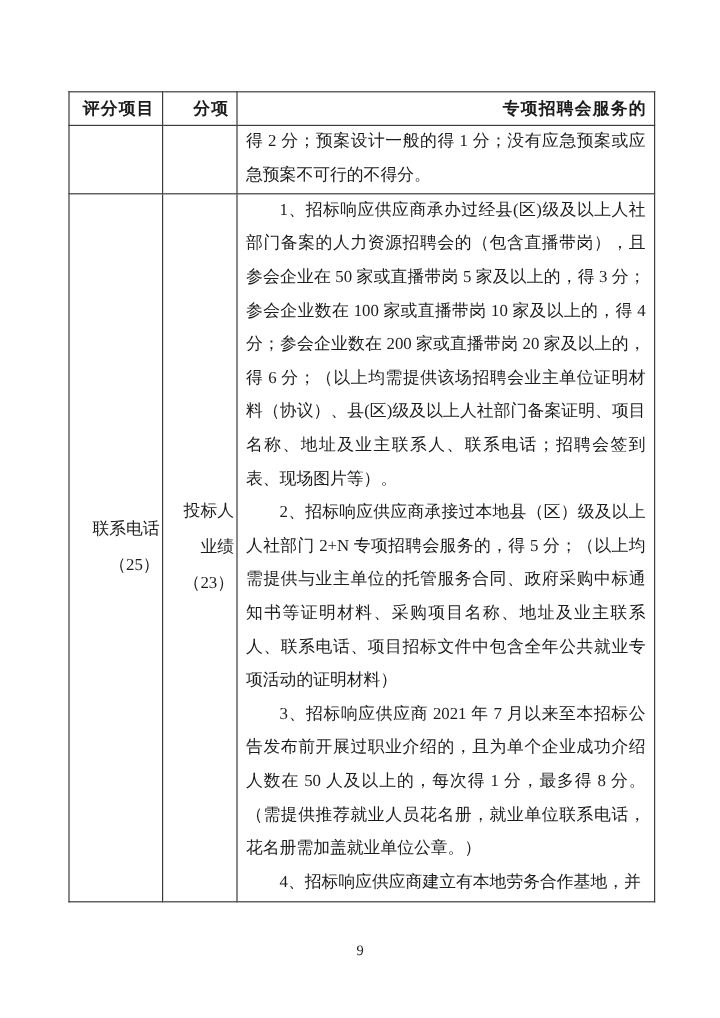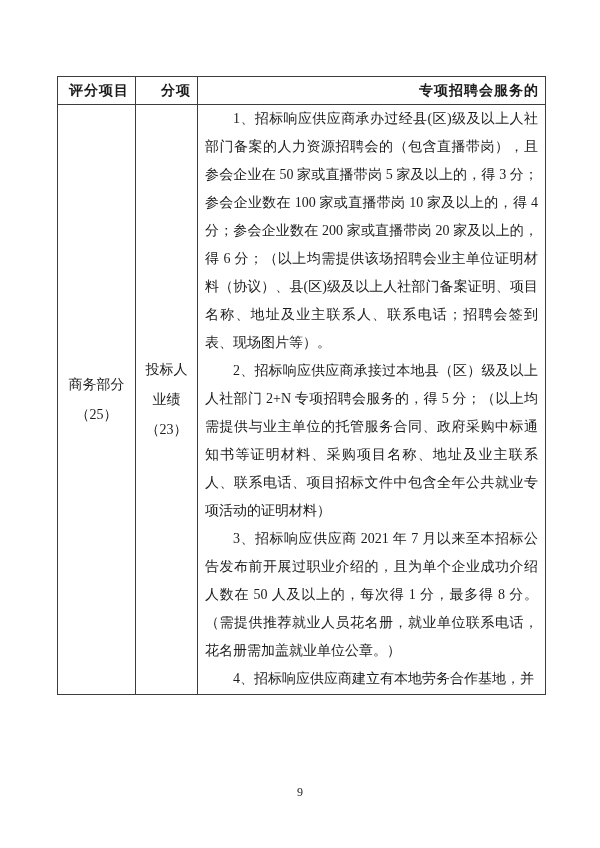--- a/index.html
+++ b/index.html
@@ -41,21 +41,21 @@
     letter-spacing: 1px;
   }
   td.criteria {
     padding: 0 7px;
     line-height: 28px;
     text-align: justify;
   }
   tr.spill-row td { height: 56px; }
   tr.main-row td.center-cell {
     vertical-align: middle;
-    text-align: center;
+    text-align: right;
     line-height: 30px;
     padding: 2px;
     font-family: Liberation Serif, serif;
   }
   tr.main-row { height: 590px; }
   td.criteria p.para {
     text-indent: 2em;
     text-align: justify;
   }
   .page-number {
@@ -78,24 +78,31 @@
         <col class="col-2">
         <col class="col-3">
     </colgroup>
     <tbody>
         <tr>
       <th class="col-1">评分项目</th>
       <th class="col-2">分项</th>
       <th class="col-3">专项招聘会服务的</th>
     </tr>
 
+    <tr class="spill-row">
+      <td></td>
+      <td></td>
+      <td class="criteria">
+        <p>得 2 分；预案设计一般的得 1 分；没有应急预案或应急预案不可行的不得分。</p>
+      </td>
+    </tr>
 
     <tr class="main-row">
       <td class="center-cell">
-        <div>商务部分</div>
+        <div>联系电话</div>
         <div>（25）</div>
       </td>
       <td class="center-cell">
         <div>投标人</div>
         <div>业绩</div>
         <div>（23）</div>
       </td>
       <td class="criteria">
         <p class="para">1、招标响应供应商承办过经县(区)级及以上人社部门备案的人力资源招聘会的（包含直播带岗），且参会企业在 50 家或直播带岗 5 家及以上的，得 3 分；参会企业数在 100 家或直播带岗 10 家及以上的，得 4 分；参会企业数在 200 家或直播带岗 20 家及以上的，得 6 分；（以上均需提供该场招聘会业主单位证明材料（协议）、县(区)级及以上人社部门备案证明、项目名称、地址及业主联系人、联系电话；招聘会签到表、现场图片等）。</p>
         <p class="para">2、招标响应供应商承接过本地县（区）级及以上人社部门 2+N 专项招聘会服务的，得 5 分；（以上均需提供与业主单位的托管服务合同、政府采购中标通知书等证明材料、采购项目名称、地址及业主联系人、联系电话、项目招标文件中包含全年公共就业专项活动的证明材料）</p>

